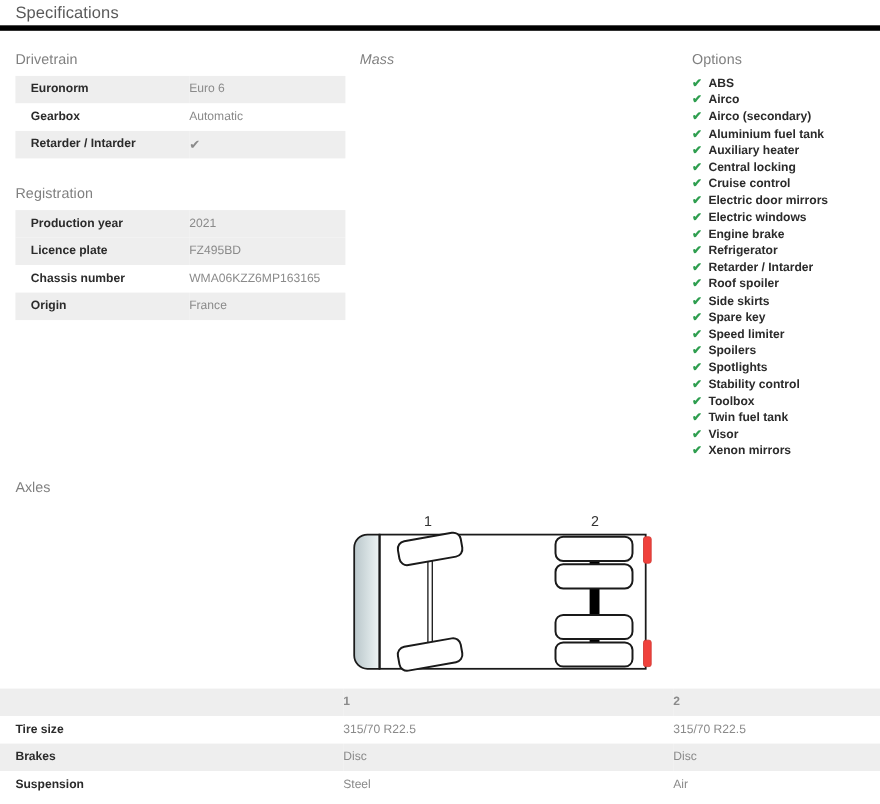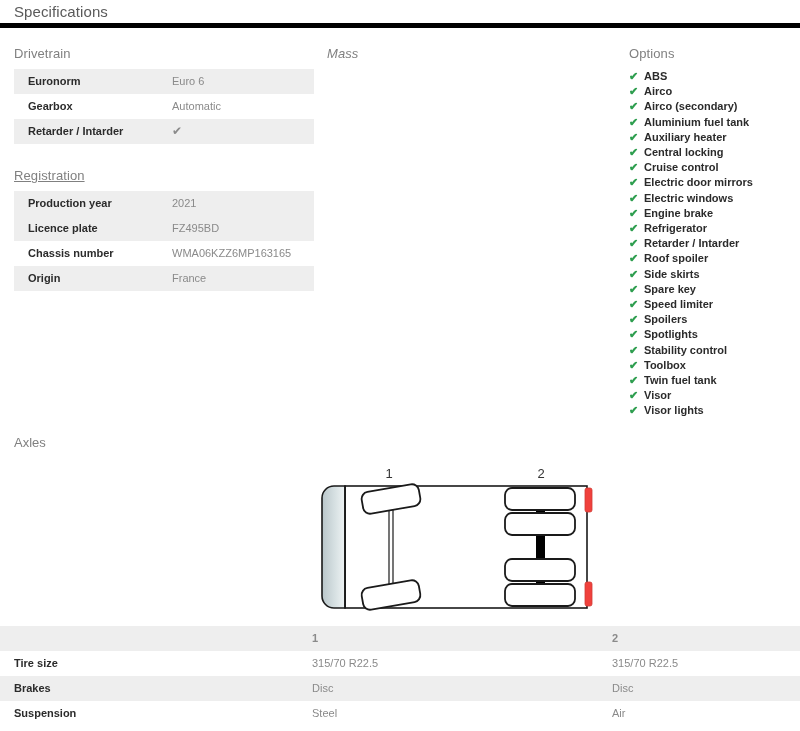--- a/index.html
+++ b/index.html
@@ -41,21 +41,21 @@
   .col-mass       { width: 288px; margin-left: 13px; font-style: italic; }
   .col-options    { width: 170px; margin-left: 14px; }
 
   .section-title {
     font-size: 13px;
     color: #808080;
     font-weight: 400;
     margin: 0 0 8px 0;
     letter-spacing: 0.1px;
   }
-  .section-title.spaced { margin-top: 24px; text-decoration: underline; }
+  .section-title.spaced { margin-top: 24px; }
 
   
   .spec-table {
     width: 100%;
     border-collapse: collapse;
     font-size: 11px;
   }
   .spec-table tr.odd  { background: #eeeeee; }
   .spec-table tr.even { background: #ffffff; }
   .spec-table td {
@@ -280,21 +280,21 @@
         <li>
           <span class="opt-check">✔</span>
           <span>Twin fuel tank</span>
         </li>
         <li>
           <span class="opt-check">✔</span>
           <span>Visor</span>
         </li>
         <li>
           <span class="opt-check">✔</span>
-          <span>Visor lights</span>
+          <span>Xenon mirrors</span>
         </li>
       </ul>
   </div>
 
 </div>
 
 <div class="axles-section">
   <div class="axles-title">Axles</div>
 
   <svg class="axle-figure" viewBox="0 0 800 160">

